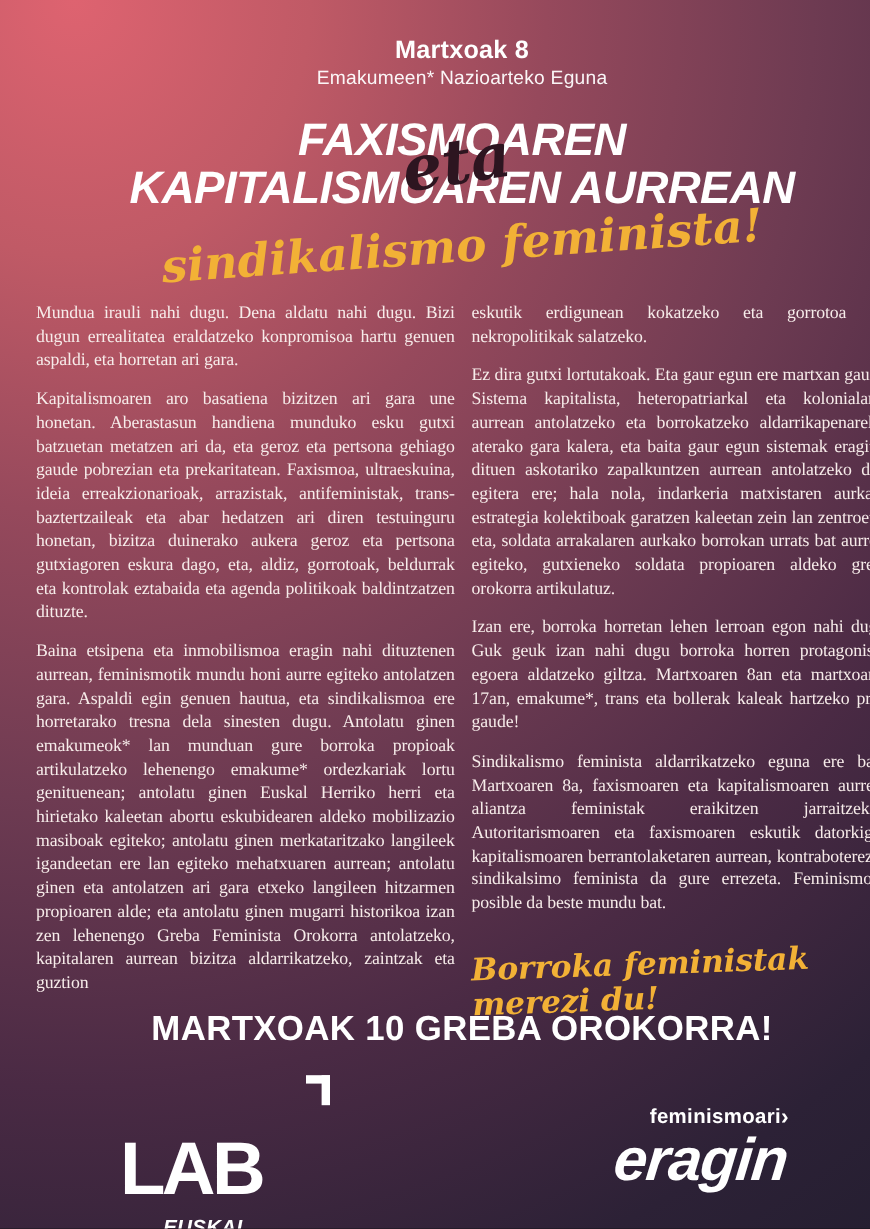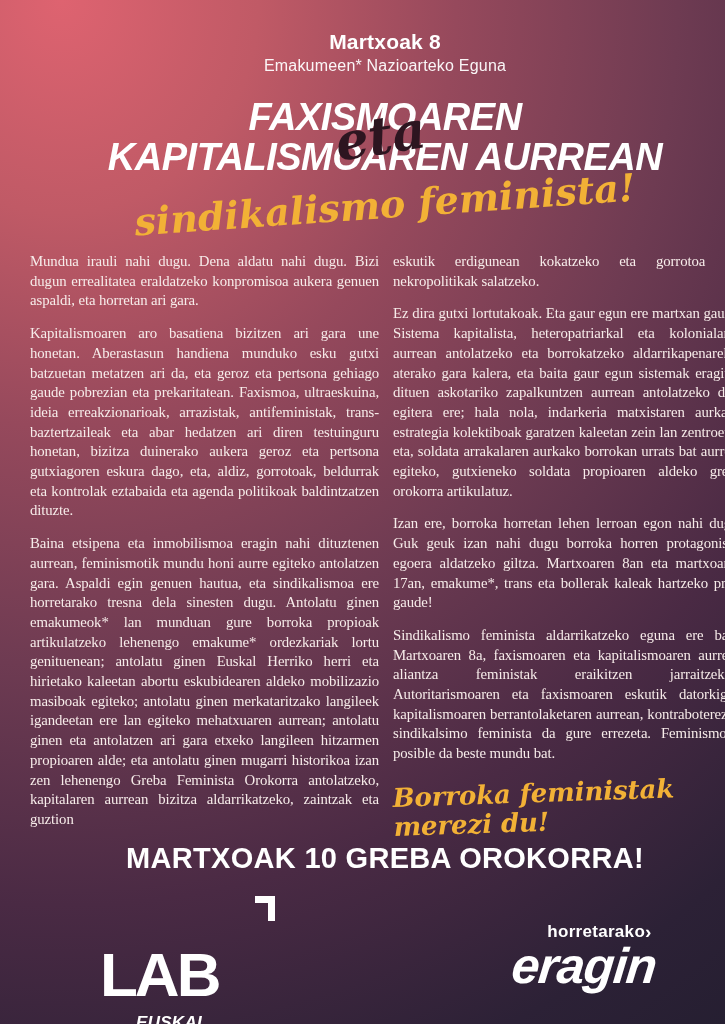--- a/index.html
+++ b/index.html
@@ -45,21 +45,21 @@
   
   .columns {
     position:absolute; top:252px; left:30px; right:28px;
     display:flex; gap:14px;
     font-family:"Liberation Serif", serif;
     font-size:14.8px; line-height:19.7px; letter-spacing:-0.1px;
     color:#f7ecea; text-align:justify;
   }
   .col { flex:1 1 0; min-width:0; }
   .col p { margin:0 0 13px 0; }
-  .col p:last-of-type { margin-bottom:0; }
+  .col p:last-of-type { margin-bottom:11px; }
 
   .slogan-script {
     display:inline-block;
     margin-top:14px;
     font-family:"DejaVu Serif", serif; font-style:italic; font-weight:700;
     font-size:26px; color:#f2b136;
     transform:rotate(-2deg);
     line-height:1.1; text-align:left;
   }
 
@@ -116,21 +116,21 @@
     <div class="eta-script">eta</div>
     <div class="title-line">FAXISMOAREN</div>
     <div class="title-line">KAPITALISMOAREN AURREAN</div>
     <div>
       <span class="title-script">sindikalismo feminista!</span>
     </div>
   </div>
 
   <div class="columns">
     <div class="col">
-      <p>Mundua irauli nahi dugu. Dena aldatu nahi dugu. Bizi dugun errealitatea eraldatzeko konpromisoa aukera genuen aspaldi, eta horretan ari gara.</p>
+      <p>Mundua irauli nahi dugu. Dena aldatu nahi dugu. Bizi dugun errealitatea eraldatzeko konpromisoa hartu genuen aspaldi, eta horretan ari gara.</p>
       <p>Kapitalismoaren aro basatiena bizitzen ari gara une honetan. Aberastasun handiena munduko esku gutxi batzuetan metatzen ari da, eta geroz eta pertsona gehiago gaude pobrezian eta prekaritatean. Faxismoa, ultraeskuina, ideia erreakzionarioak, arrazistak, antifeministak, trans-baztertzaileak eta abar hedatzen ari diren testuinguru honetan, bizitza duinerako aukera geroz eta pertsona gutxiagoren eskura dago, eta, aldiz, gorrotoak, beldurrak eta kontrolak eztabaida eta agenda politikoak baldintzatzen dituzte.</p>
       <p>Baina etsipena eta inmobilismoa eragin nahi dituztenen aurrean, feminismotik mundu honi aurre egiteko antolatzen gara. Aspaldi egin genuen hautua, eta sindikalismoa ere horretarako tresna dela sinesten dugu. Antolatu ginen emakumeok* lan munduan gure borroka propioak artikulatzeko lehenengo emakume* ordezkariak lortu genituenean; antolatu ginen Euskal Herriko herri eta hirietako kaleetan abortu eskubidearen aldeko mobilizazio masiboak egiteko; antolatu ginen merkataritzako langileek igandeetan ere lan egiteko mehatxuaren aurrean; antolatu ginen eta antolatzen ari gara etxeko langileen hitzarmen propioaren alde; eta antolatu ginen mugarri historikoa izan zen lehenengo Greba Feminista Orokorra antolatzeko, kapitalaren aurrean bizitza aldarrikatzeko, zaintzak eta guztion</p>
     </div>
     <div class="col">
       <p>eskutik erdigunean kokatzeko eta gorrotoa eta nekropolitikak salatzeko.</p>
       <p>Ez dira gutxi lortutakoak. Eta gaur egun ere martxan gaude. Sistema kapitalista, heteropatriarkal eta kolonialaren aurrean antolatzeko eta borrokatzeko aldarrikapenarekin aterako gara kalera, eta baita gaur egun sistemak eragiten dituen askotariko zapalkuntzen aurrean antolatzeko deia egitera ere; hala nola, indarkeria matxistaren aurkako estrategia kolektiboak garatzen kaleetan zein lan zentroetan eta, soldata arrakalaren aurkako borrokan urrats bat aurrera egiteko, gutxieneko soldata propioaren aldeko greba orokorra artikulatuz.</p>
       <p>Izan ere, borroka horretan lehen lerroan egon nahi dugu. Guk geuk izan nahi dugu borroka horren protagonista, egoera aldatzeko giltza. Martxoaren 8an eta martxoaren 17an, emakume*, trans eta bollerak kaleak hartzeko prest gaude!</p>
       <p>Sindikalismo feminista aldarrikatzeko eguna ere bada Martxoaren 8a, faxismoaren eta kapitalismoaren aurrean aliantza feministak eraikitzen jarraitzekoa. Autoritarismoaren eta faxismoaren eskutik datorkigun kapitalismoaren berrantolaketaren aurrean, kontraboterezko sindikalsimo feminista da gure errezeta. Feminismotik posible da beste mundu bat.</p>
       <span class="slogan-script">Borroka feministak merezi du!</span>
     </div>
@@ -143,20 +143,20 @@
     <span class="lab-mark"></span>
     <div class="lab-tagline">
       <div>EUSKAL</div>
       <div>SINDIKALISMO</div>
       <div>ERALDATZAILEA</div>
     </div>
   </div>
 
   <div class="eragin-logo">
     <div class="eragin-top">
-      <span>horretarako</span><span class="eragin-arrow">›</span>
+      <span>feminismoari</span><span class="eragin-arrow">›</span>
     </div>
     <div>
       <span class="eragin-main">eragin</span>
     </div>
   </div>
 
 </div>
 
 </body></html>

